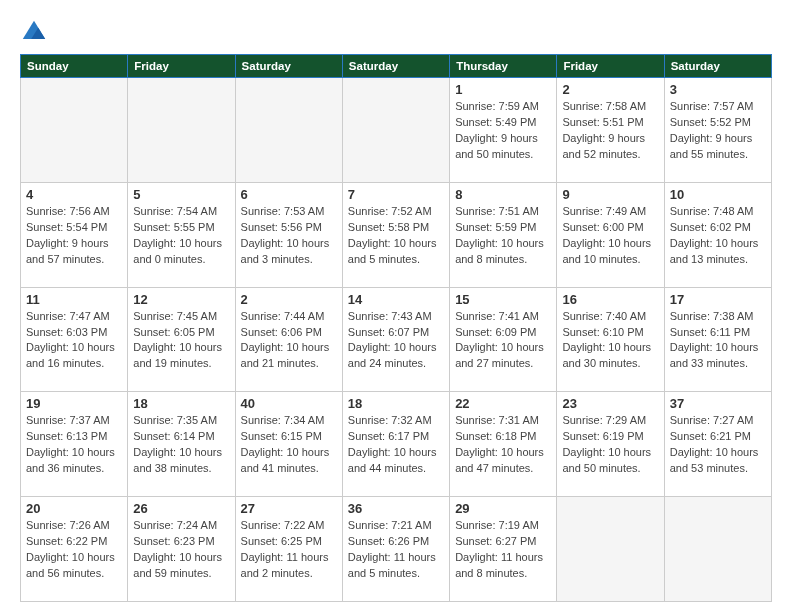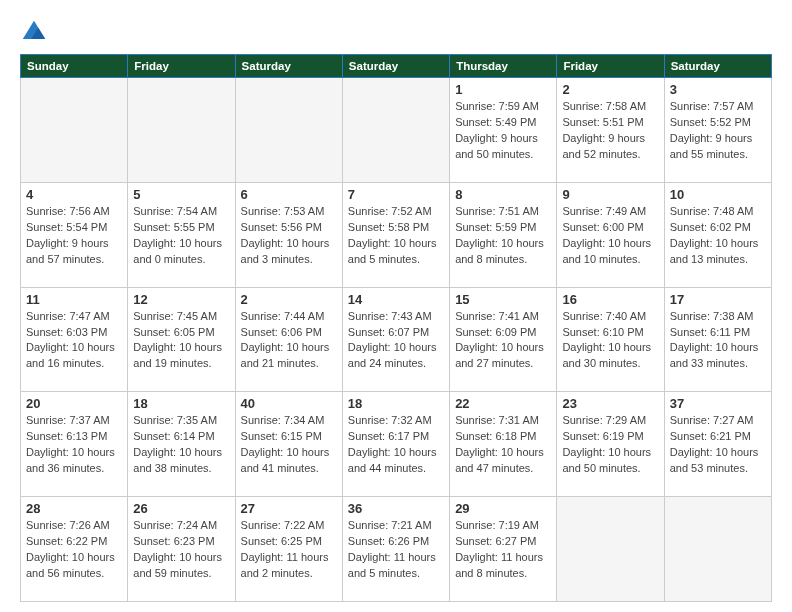--- a/index.html
+++ b/index.html
@@ -199,21 +199,21 @@
             <span class="day-number">16</span>
             <div class="day-info">Sunrise: 7:40 AM<br>Sunset: 6:10 PM<br>Daylight: 10 hours and 30 minutes.</div>
           </td>
           <td>
             <span class="day-number">17</span>
             <div class="day-info">Sunrise: 7:38 AM<br>Sunset: 6:11 PM<br>Daylight: 10 hours and 33 minutes.</div>
           </td>
         </tr>
         <tr>
           <td>
-            <span class="day-number">20</span>
+            <span class="day-number">19</span>
             <div class="day-info">Sunrise: 7:37 AM<br>Sunset: 6:13 PM<br>Daylight: 10 hours and 36 minutes.</div>
           </td>
           <td>
             <span class="day-number">18</span>
             <div class="day-info">Sunrise: 7:35 AM<br>Sunset: 6:14 PM<br>Daylight: 10 hours and 38 minutes.</div>
           </td>
           <td>
             <span class="day-number">40</span>
             <div class="day-info">Sunrise: 7:34 AM<br>Sunset: 6:15 PM<br>Daylight: 10 hours and 41 minutes.</div>
           </td>
@@ -229,21 +229,21 @@
             <span class="day-number">23</span>
             <div class="day-info">Sunrise: 7:29 AM<br>Sunset: 6:19 PM<br>Daylight: 10 hours and 50 minutes.</div>
           </td>
           <td>
             <span class="day-number">37</span>
             <div class="day-info">Sunrise: 7:27 AM<br>Sunset: 6:21 PM<br>Daylight: 10 hours and 53 minutes.</div>
           </td>
         </tr>
         <tr>
           <td>
-            <span class="day-number">28</span>
+            <span class="day-number">20</span>
             <div class="day-info">Sunrise: 7:26 AM<br>Sunset: 6:22 PM<br>Daylight: 10 hours and 56 minutes.</div>
           </td>
           <td>
             <span class="day-number">26</span>
             <div class="day-info">Sunrise: 7:24 AM<br>Sunset: 6:23 PM<br>Daylight: 10 hours and 59 minutes.</div>
           </td>
           <td>
             <span class="day-number">27</span>
             <div class="day-info">Sunrise: 7:22 AM<br>Sunset: 6:25 PM<br>Daylight: 11 hours and 2 minutes.</div>
           </td>

